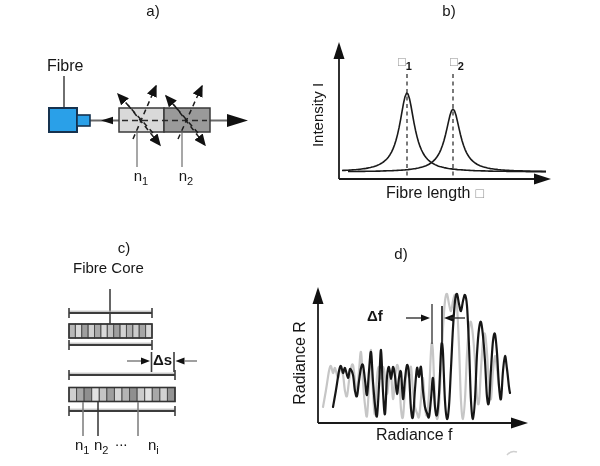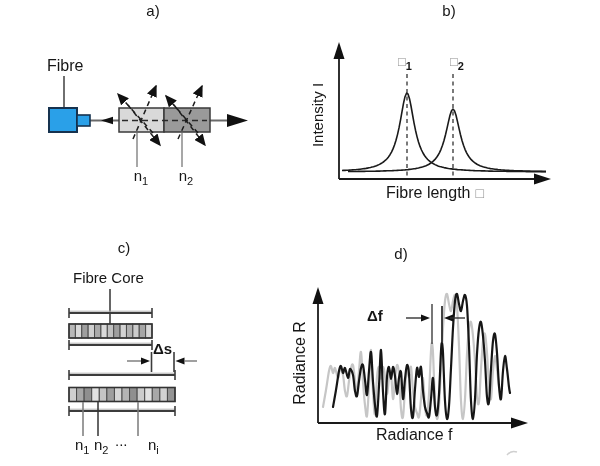--- a/index.html
+++ b/index.html
@@ -156,22 +156,22 @@
 <div class="lbl f15 ctr" style="left:133px;top:168px;width:16px"><span>n</span><sub>1</sub></div>
 <div class="lbl f15 ctr" style="left:178px;top:168px;width:16px"><span>n</span><sub>2</sub></div>
 
 <div class="lbl f15 ctr" style="left:436px;top:3px;width:26px">b)</div>
 <div class="vlabel f15" style="left:259px;top:105px;width:120px;height:20px">Intensity I</div>
 <div class="lbl" style="left:398px;top:55px;font-size:13px"><span class="sym">□</span><sub class="bold">1</sub></div>
 <div class="lbl" style="left:450px;top:55px;font-size:13px"><span class="sym">□</span><sub class="bold">2</sub></div>
 <div class="lbl f16" style="left:386px;top:184px"><span>Fibre length</span><span class="sym2" style="font-size:14px">□</span></div>
 
 <div class="lbl f15 ctr" style="left:111px;top:240px;width:26px">c)</div>
-<div class="lbl f15" style="left:73px;top:270px">Fibre Core</div>
-<div class="lbl f15 bold" style="left:153px;top:341px">Δs</div>
+<div class="lbl f15" style="left:73px;top:260px">Fibre Core</div>
+<div class="lbl f15 bold" style="left:153px;top:352px">Δs</div>
 <div class="lbl f15" style="left:75px;top:437px"><span>n</span><sub>1</sub></div>
 <div class="lbl f15" style="left:94px;top:437px"><span>n</span><sub>2</sub></div>
 <div class="lbl f15" style="left:115px;top:433px"><span>...</span></div>
 <div class="lbl f15" style="left:148px;top:437px"><span>n</span><sub>i</sub></div>
 
 <div class="lbl f15 ctr" style="left:388px;top:246px;width:26px">d)</div>
 <div class="vlabel f16" style="left:241px;top:353px;width:120px;height:20px">Radiance R</div>
 <div class="lbl f15 bold" style="left:367px;top:308px">Δf</div>
 <div class="lbl f16" style="left:376px;top:426px">Radiance f</div>
 

